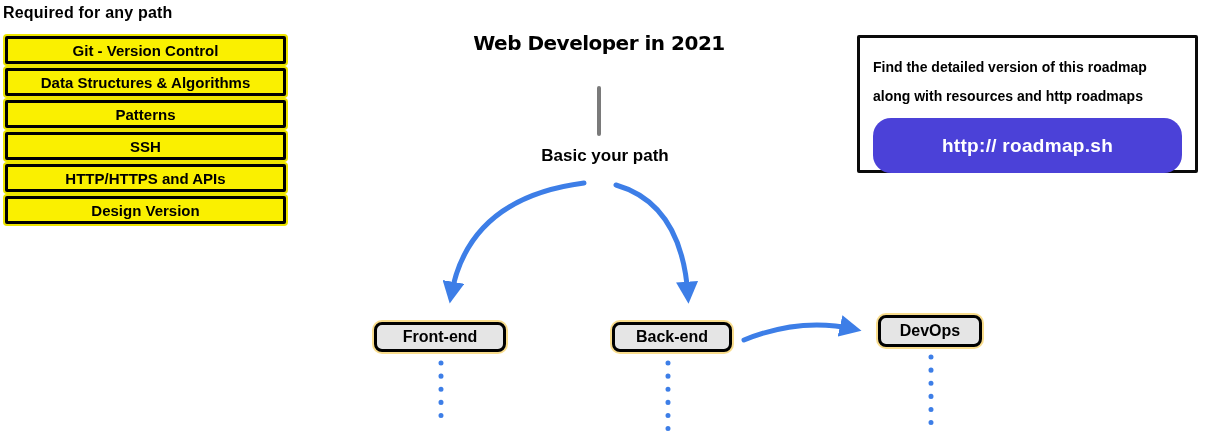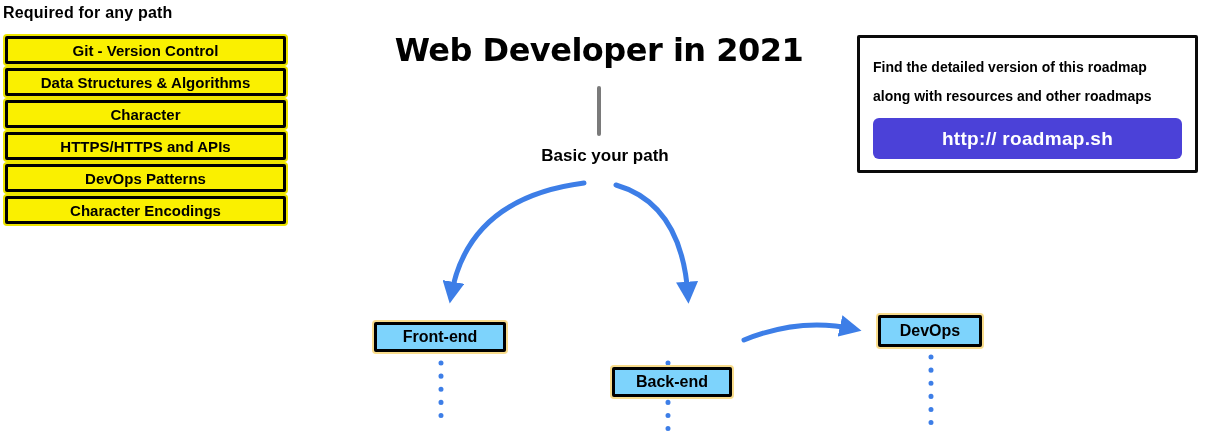--- a/index.html
+++ b/index.html
@@ -40,74 +40,74 @@
     font-size: 15px;
     font-weight: 700;
     cursor: pointer;
   }
   .page-title {
     position: absolute;
     left: 394px; top: 31px;
     width: 410px;
     text-align: center;
     font-family: "DejaVu Sans", "Liberation Sans", sans-serif;
-    font-size: 32px;
+    font-size: 20px;
     font-weight: 800;
     letter-spacing: -0.5px;
   }
   .choose-label {
     position: absolute;
     left: 455px; top: 146px;
     width: 300px;
     text-align: center;
     font-size: 17px;
     font-weight: 800;
   }
   .connectors {
     position: absolute;
     left: 0; top: 0;
     width: 1207px; height: 436px;
     pointer-events: none;
   }
   .path-box {
     position: absolute;
-    background: #7dd3fc;
+    background: #e5e5e5;
     border: 3px solid #000;
-    border-radius: 2px;
+    border-radius: 8px;
     box-shadow: 0 0 0 2px #F8DC8C;
     display: flex;
     align-items: center;
     justify-content: center;
     font-size: 16px;
     font-weight: 700;
     cursor: pointer;
   }
   .path-frontend { left: 374px; top: 322px; width: 132px; height: 30px; }
-  .path-backend  { left: 612px; top: 322px; width: 120px; height: 30px; margin-top: 45px; }
+  .path-backend  { left: 612px; top: 322px; width: 120px; height: 30px; }
   .path-devops   { left: 878px; top: 315px; width: 104px; height: 32px; }
   .info-box {
     position: absolute;
     left: 857px; top: 35px;
     width: 341px; height: 138px;
     background: #ffffff;
     border: 3px solid #0a0a0a;
     border-radius: 2px;
     padding: 15px 13px 0 13px;
   }
   .info-line {
     font-size: 14px;
     font-weight: 700;
     line-height: 29px;
     white-space: nowrap;
   }
   .url-button {
     margin-top: 7px;
-    height: 41px;
+    height: 55px;
     background: #4B41D8;
-    border-radius: 6px;
+    border-radius: 18px;
     display: flex;
     align-items: center;
     justify-content: center;
     color: #ffffff;
     font-size: 19px;
     font-weight: 700;
     letter-spacing: .3px;
     cursor: pointer;
   }
 </style>
@@ -119,30 +119,30 @@
   <div class="req-heading">Required for any path</div>
 
   <div class="req-list">
     <div class="topic-box">
         <span>Git - Version Control</span>
       </div>
     <div class="topic-box">
         <span>Data Structures &amp; Algorithms</span>
       </div>
     <div class="topic-box">
-        <span>Character</span>
+        <span>Patterns</span>
       </div>
     <div class="topic-box">
-        <span>HTTPS/HTTPS and APIs</span>
+        <span>SSH</span>
       </div>
     <div class="topic-box">
-        <span>DevOps Patterns</span>
+        <span>HTTP/HTTPS and APIs</span>
       </div>
     <div class="topic-box">
-        <span>Character Encodings</span>
+        <span>Design Version</span>
       </div>
   </div>
 
   <div class="page-title">Web Developer in 2021</div>
 
   <svg class="connectors" viewBox="0 0 1207 436">
     <defs>
       <marker id="arrowhead" viewBox="0 0 10 10" refX="6.5" refY="5" markerWidth="4.4" markerHeight="4.4" orient="auto-start-reverse">
         <path d="M0,0 L10,5 L0,10 z" fill="#3D7EE7"></path>
       </marker>
@@ -160,17 +160,17 @@
   </svg>
 
   <div class="choose-label">Basic your path</div>
 
   <div class="path-box path-frontend">Front-end</div>
   <div class="path-box path-backend">Back-end</div>
   <div class="path-box path-devops">DevOps</div>
 
   <div class="info-box">
     <div class="info-line">Find the detailed version of this roadmap</div>
-    <div class="info-line">along with resources and other roadmaps</div>
+    <div class="info-line">along with resources and http roadmaps</div>
     <div class="url-button">http:// roadmap.sh</div>
   </div>
 
 </div>
 
 </body></html>

